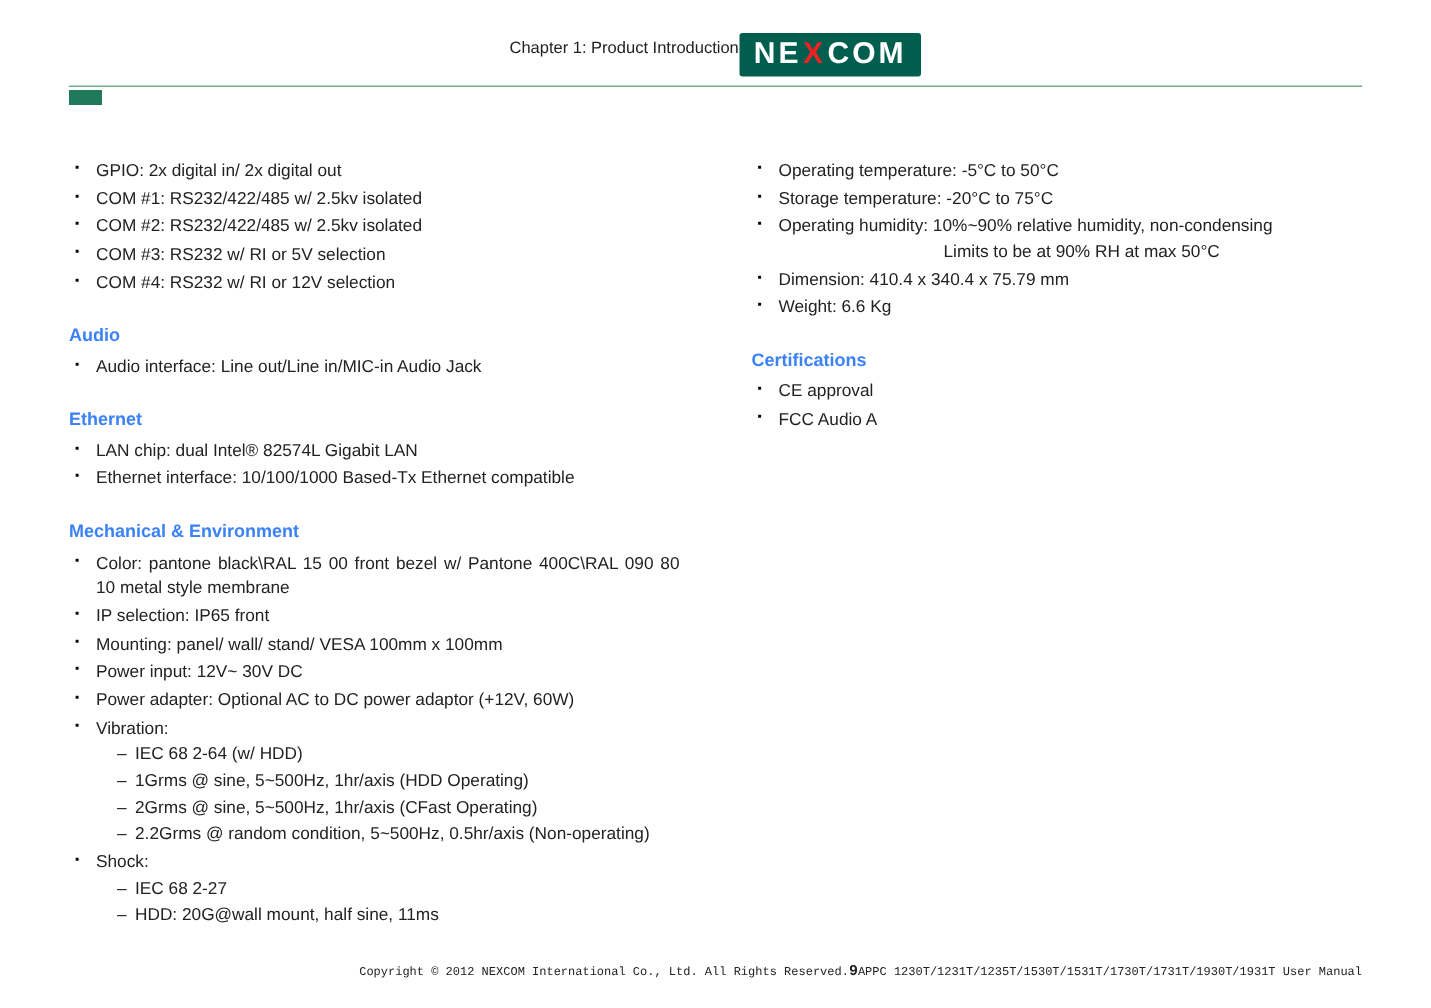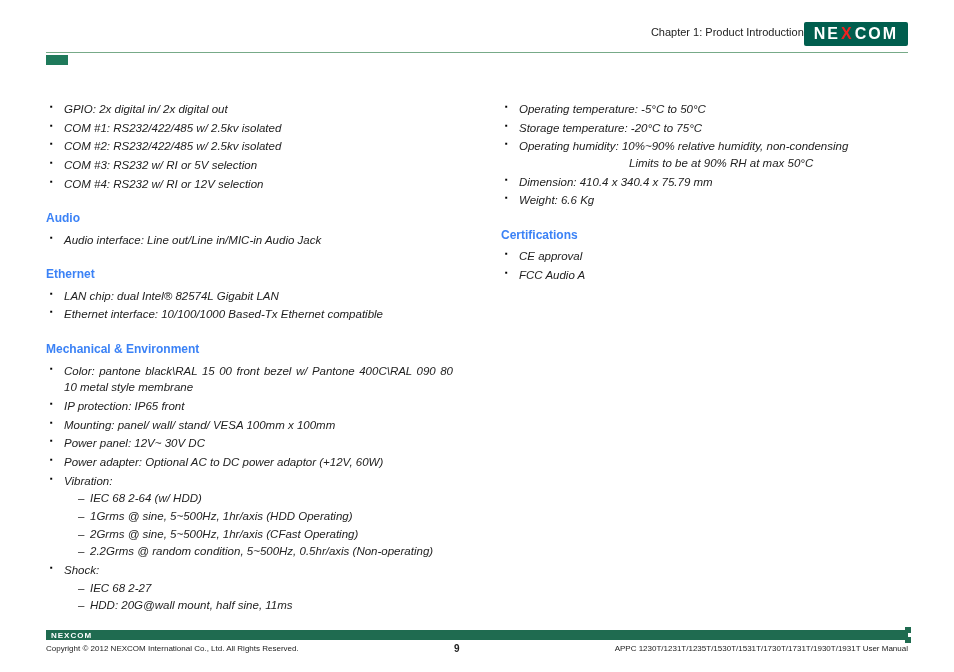--- a/index.html
+++ b/index.html
@@ -1,38 +1,38 @@
 <!DOCTYPE html>
 <html><head>
 <meta charset="utf-8">
 <style>
   * { box-sizing: border-box; margin: 0; padding: 0; }
   html, body { width: 954px; height: 672px; background: #fff; font-family: "Segoe UI", Arial, sans-serif; color: #222; }
   .page { position: relative; width: 954px; height: 672px; padding: 22px 46px 28px 46px; }
-  .header { display: flex; justify-content: flex-end; align-items: flex-start; }
+  .header { display: flex; justify-content: center; align-items: flex-start; }
   .chapter { font-size: 11px; color: #222; padding-top: 4px; }
-  .logo-box { background: #005e4e; color: #fff; font-weight: bold; font-size: 16px; padding: 3px 10px; letter-spacing: 2px; border-radius: 2px; display: flex; align-items: center; gap: 0; }
+  .logo-box { background: #005e4e; color: #fff; font-weight: bold; font-size: 20px; padding: 3px 10px; letter-spacing: 2px; border-radius: 2px; display: flex; align-items: center; gap: 0; }
   .logo-box .x { color: #e22; margin: 0 1px; }
   .hr1 { border: none; border-top: 1px solid #7a8; margin-top: 6px; }
   .accent-block { width: 22px; height: 10px; background: #1f7a5b; margin-top: 2px; }
   .columns { display: flex; gap: 48px; margin-top: 36px; }
   .col { width: 50%; font-size: 11.5px; line-height: 1.45; color: #222; }
   .section-title { font-weight: bold; font-size: 12px; margin-top: 18px; margin-bottom: 4px; color: #3b82f6; }
-  ul.bullets { list-style: none; padding-left: 4px; font-style: italic; }
+  ul.bullets { list-style: none; padding-left: 4px; }
   ul.bullets > li { position: relative; padding-left: 14px; margin-bottom: 2px; text-align: justify; }
   ul.bullets > li::before { content: "▪"; position: absolute; left: 0; top: 0; font-size: 8px; color: #000; }
   ul.dashes { list-style: none; padding-left: 14px; margin-top: 1px; }
   ul.dashes > li { position: relative; padding-left: 12px; margin-bottom: 1px; }
   ul.dashes > li::before { content: "–"; position: absolute; left: 0; top: 0; }
   .indent-note { padding-left: 14px; }
   .footer { position: absolute; left: 46px; right: 46px; bottom: 18px; }
   .footer-bar { height: 10px; background: #1f6b50; display: flex; align-items: center; padding: 0 3px; position: relative; }
   .footer-bar::after { content:""; position:absolute; right:-3px; top:-3px; width:6px; height:6px; background:#1f6b50; box-shadow: 0 10px 0 #1f6b50; }
   .footer-logo { color:#fff; font-size:8px; font-weight:bold; letter-spacing:1px; padding-left:2px; }
-  .footer-row { display:flex; justify-content: space-between; align-items:center; font-size:8px; color:#222; margin-top:3px; }
+  .footer-row { display:flex; justify-content: flex-end; align-items:center; font-size:8px; color:#222; margin-top:3px;font-family:Liberation Mono, monospace; }
   .page-num { font-weight:bold; font-size:10px; }
 </style>
 </head>
 <body>
 
 <div class="page">
 
   <div class="header">
     <div class="chapter">Chapter 1: Product Introduction</div>
     <div class="logo-box">
@@ -62,23 +62,23 @@
 
       <div class="section-title">Ethernet</div>
       <ul class="bullets">
         <li>LAN chip: dual Intel® 82574L Gigabit LAN</li>
         <li>Ethernet interface: 10/100/1000 Based-Tx Ethernet compatible</li>
       </ul>
 
       <div class="section-title">Mechanical &amp; Environment</div>
       <ul class="bullets">
         <li>Color: pantone black\RAL 15 00 front bezel w/ Pantone 400C\RAL 090 80 10 metal style membrane</li>
-        <li>IP protection: IP65 front</li>
+        <li>IP selection: IP65 front</li>
         <li>Mounting: panel/ wall/ stand/ VESA 100mm x 100mm</li>
-        <li>Power panel: 12V~ 30V DC</li>
+        <li>Power input: 12V~ 30V DC</li>
         <li>Power adapter: Optional AC to DC power adaptor (+12V, 60W)</li>
         <li>
           <span>Vibration:</span>
           <ul class="dashes">
             <li>IEC 68 2-64 (w/ HDD)</li>
             <li>1Grms @ sine, 5~500Hz, 1hr/axis (HDD Operating)</li>
             <li>2Grms @ sine, 5~500Hz, 1hr/axis (CFast Operating)</li>
             <li>2.2Grms @ random condition, 5~500Hz, 0.5hr/axis (Non-operating)</li>
           </ul>
         </li>
@@ -107,23 +107,20 @@
       <div class="section-title">Certifications</div>
       <ul class="bullets">
         <li>CE approval</li>
         <li>FCC Audio A</li>
       </ul>
     </div>
 
   </div>
 
   <div class="footer">
-    <div class="footer-bar">
-      <span class="footer-logo">NEXCOM</span>
-    </div>
     <div class="footer-row">
       <span>Copyright © 2012 NEXCOM International Co., Ltd. All Rights Reserved.</span>
       <span class="page-num">9</span>
       <span>APPC 1230T/1231T/1235T/1530T/1531T/1730T/1731T/1930T/1931T User Manual</span>
     </div>
   </div>
 
 </div>
 
 </body></html>

